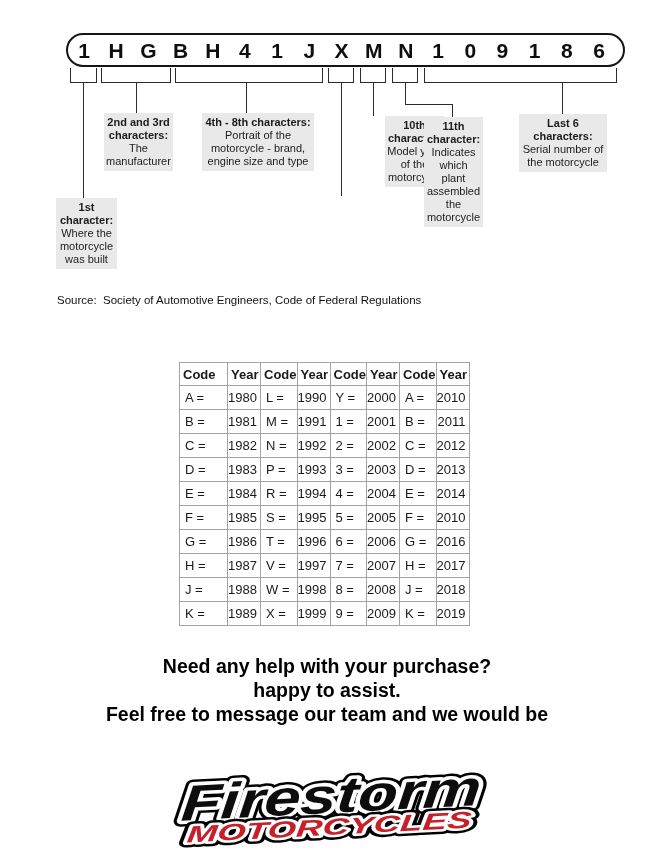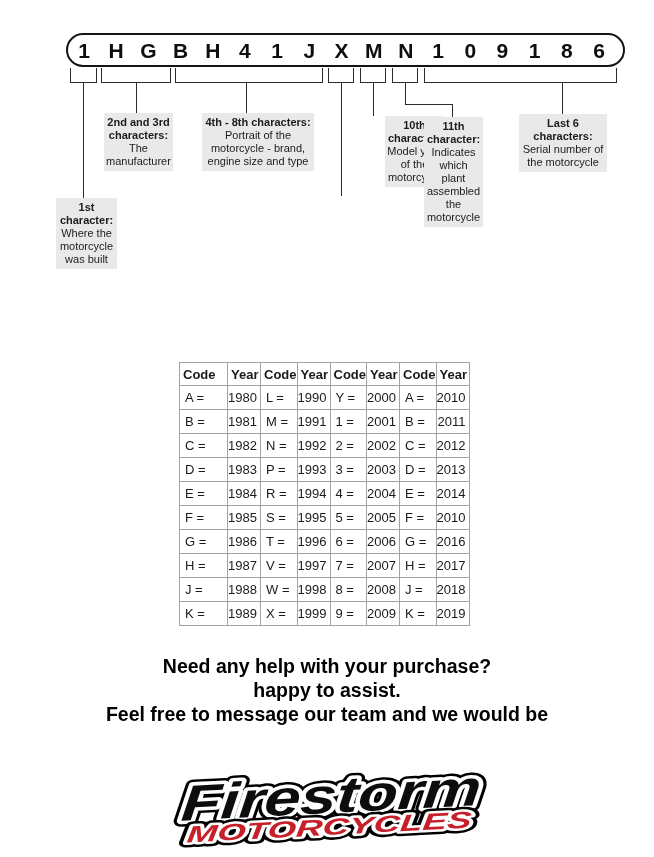--- a/index.html
+++ b/index.html
@@ -133,20 +133,21 @@
   <div class="callout" style="left:424px; top:117px; width:59px;">
     <div class="c-title">11th character:</div>
     <div class="c-body">Indicates which plant assembled the motorcycle</div>
   </div>
 
   <div class="callout" style="left:519px; top:114px; width:88px;">
     <div class="c-title">Last 6 characters:</div>
     <div class="c-body">Serial number of the motorcycle</div>
   </div>
 
+  <div class="source">Source:  Society of Automotive Engineers, Code of Federal Regulations</div>
 
   <table class="yc-table">
     <colgroup>
       <col style="width:48px">
         <col style="width:33px">
       <col style="width:36px">
         <col style="width:33px">
       <col style="width:36px">
         <col style="width:33px">
       <col style="width:36px">

